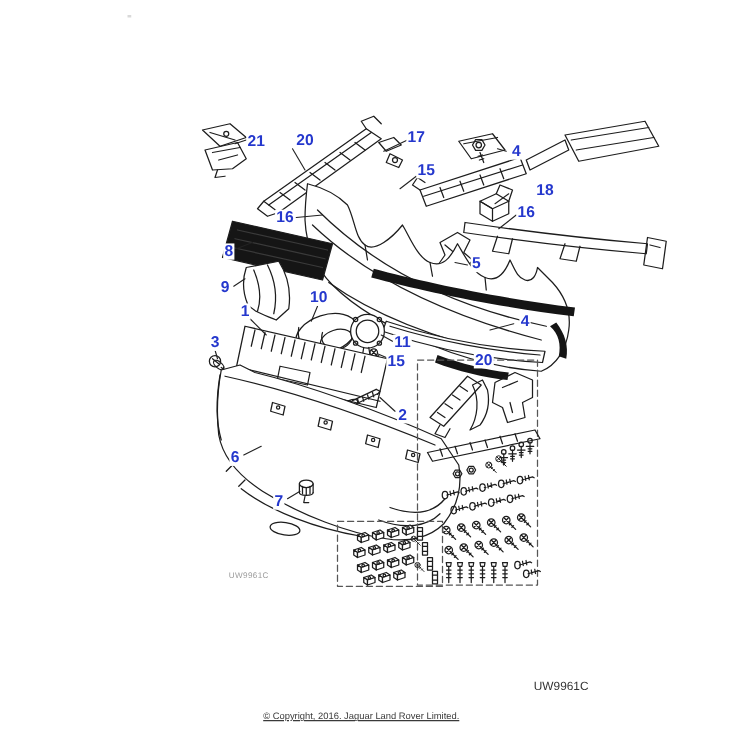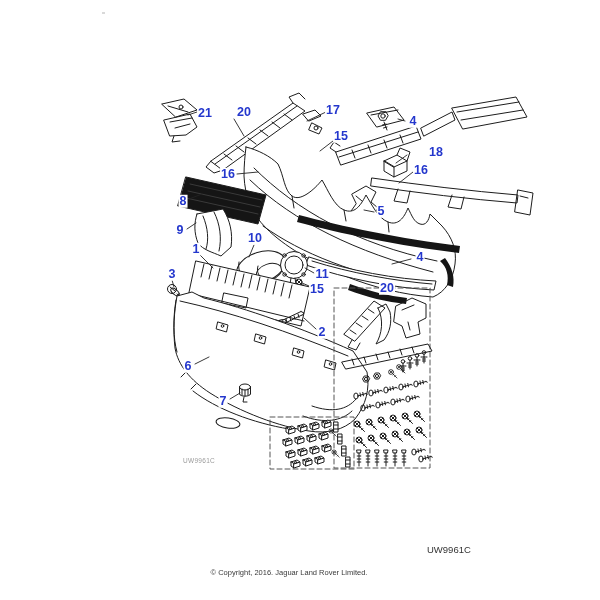--- a/index.html
+++ b/index.html
@@ -5,21 +5,21 @@
   html,body{margin:0;padding:0;background:#fff;}
   .stage{position:relative;width:600px;height:600px;background:#fff;overflow:hidden;
          font-family:"Liberation Sans", sans-serif;}
   .stage svg{position:absolute;left:0;top:0;}
   .callout{position:absolute;transform:translate(-50%,-50%);font-weight:bold;
            font-size:12.5px;line-height:1;color:#2437cd;background:#fff;padding:0 1px;}
   .code-watermark{position:absolute;left:183px;top:457px;font-size:6.5px;
                   color:#9b9b9b;letter-spacing:.3px;}
   .code{position:absolute;left:427px;top:544px;font-size:9.5px;color:#333;}
   .copyright{position:absolute;left:289px;top:568px;transform:translateX(-50%);
-             font-size:7.5px;color:#3a3a3a;white-space:nowrap;}
+             font-size:7.5px;color:#3a3a3a;white-space:nowrap;text-decoration:underline;}
 </style>
 </head>
 <body>
 
 <div class="stage">
 
 <svg width="600" height="600" viewBox="0 0 600 600" fill="none" stroke="#1d1d1d" stroke-width="1" stroke-linecap="round" stroke-linejoin="round">
 
   <rect x="102" y="12" width="3" height="2" fill="#d9d9d9" stroke="none"></rect>
 

